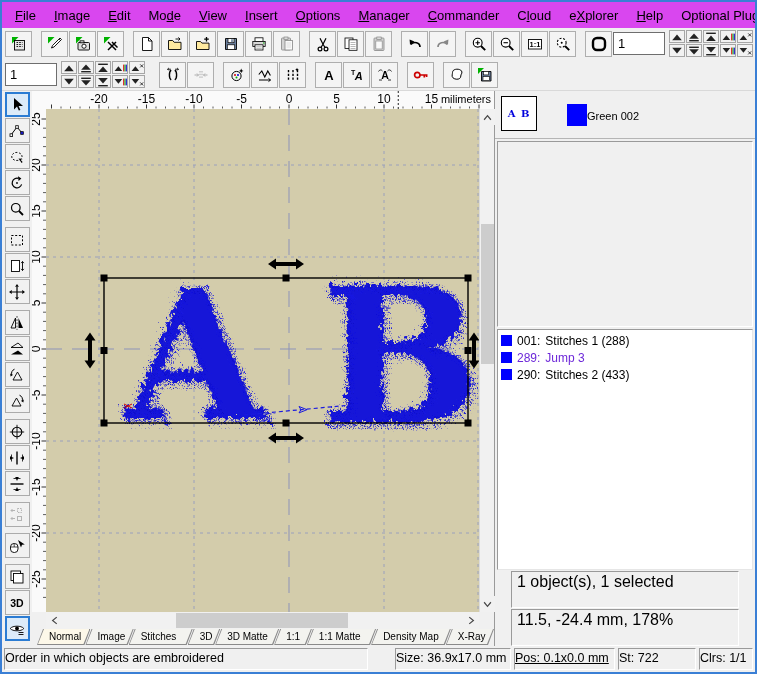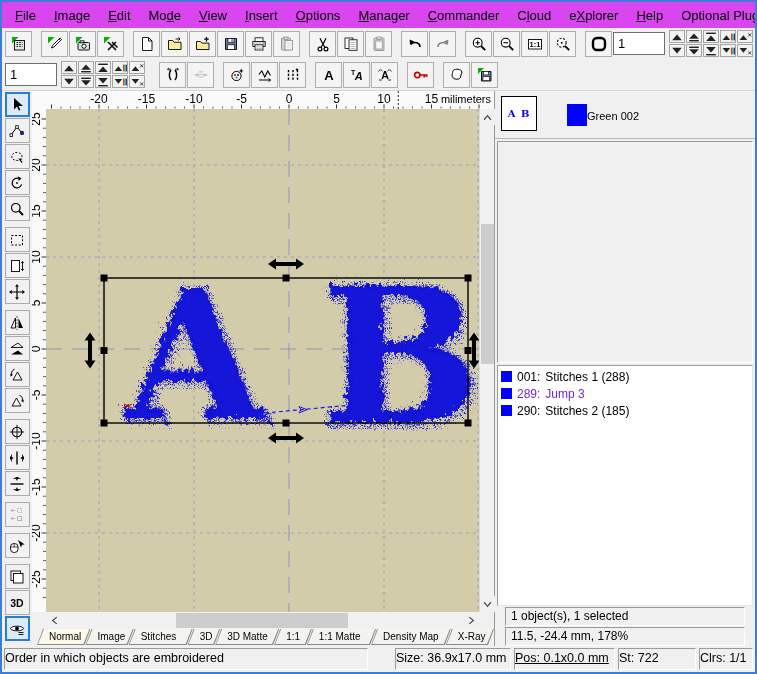--- a/index.html
+++ b/index.html
@@ -58,21 +58,21 @@
   #palrow { height:48px; flex:none; display:flex; padding:5px 6px; gap:30px; border-bottom:1px solid #b5b5b5; }
   #thumb { width:36px; height:35px; background:#fff; border:1px solid #000; display:flex; align-items:center; justify-content:center; font:bold 10px "DejaVu Serif",serif; color:#0000dd; letter-spacing:1px; }
   #swatchwrap { display:flex; flex-direction:row; align-items:center; width:72px; }
   #swatch { width:22px; height:22px; }
   #swatchlabel { font-size:11px; margin-top:2px; white-space:nowrap; }
   #midpanel { flex:1; margin:2px; border:1px solid; border-color:#9a9a9a #ffffff #ffffff #9a9a9a; background:#f0f0f0; }
   #objlist { height:241px; flex:none; margin:0 2px; background:#fff; border:1px solid; border-color:#9a9a9a #e6e6e6 #e6e6e6 #9a9a9a; padding:2px 1px; overflow:hidden; }
   .objrow { display:flex; align-items:center; gap:5px; height:17px; font-size:12px; padding-left:2px; }
   .objswatch { width:11px; height:11px; flex:none; }
   .objrow.jump { color:#6d28d9; }
-  .infobar { height:19px; flex:none; margin:1px 10px 0; border:1px solid; border-color:#9a9a9a #ffffff #ffffff #9a9a9a; font-size:12px; padding:1px 5px; background:#f0f0f0; white-space:nowrap; overflow:hidden; }
+  .infobar { height:37px; flex:none; margin:1px 16px 0; border:1px solid; border-color:#9a9a9a #ffffff #ffffff #9a9a9a; font-size:16px; padding:1px 5px; background:#f0f0f0; white-space:nowrap; overflow:hidden; }
   
   #statusbar { position:absolute; left:0; right:0; bottom:0; height:26px; background:#f0f0f0; display:flex; gap:3px; padding:2px; }
   .spanel { border:1px solid; border-color:#9a9a9a #ffffff #ffffff #9a9a9a; font-size:12.5px; padding:2px 0; white-space:nowrap; overflow:hidden; background:#f0f0f0; }
   .p0 { width:364px; } .p1 { width:116px;margin-left:24px; } .p2 { width:101px;text-decoration:underline; } .p3 { width:78px; } .p4 { flex:1; }
   svg text { font-family:"Liberation Sans",sans-serif; }
   .lt { font-family:"DejaVu Serif",serif; font-weight:bold; text-anchor:middle; }
 </style>
 </head>
 <body>
 
@@ -814,21 +814,21 @@
         </div>
         <div class="tab" style="width: 75.6px;">
           <span class="tin">3D Matte</span>
         </div>
         <div class="tab" style="width: 44.6px;">
           <span class="tin">1:1</span>
         </div>
         <div class="tab" style="width: 81.8px;">
           <span class="tin">1:1 Matte</span>
         </div>
-        <div class="tab" style="width: 94.2px;">
+        <div class="tab" style="width: 94.2px; text-align: center;">
           <span class="tin">Density Map</span>
         </div>
         <div class="tab" style="width: 57px;">
           <span class="tin">X-Ray</span>
         </div>
       </div>
   </div>
 
   <div id="rightpanel">
     <div id="palrow">
@@ -846,21 +846,21 @@
           <span>Stitches 1 (288)</span>
         </div>
         <div class="objrow jump">
           <span class="objswatch" style="background: rgb(0, 0, 255);"></span>
           <span>289:</span>
           <span>Jump 3</span>
         </div>
         <div class="objrow">
           <span class="objswatch" style="background: rgb(0, 0, 255);"></span>
           <span>290:</span>
-          <span>Stitches 2 (185)</span>
+          <span>Stitches 2 (433)</span>
         </div>
       </div>
     <div class="infob infobar">1 object(s), 1 selected</div>
     <div class="infob infobar">11.5, -24.4 mm, 178%</div>
   </div>
 </div>
 
 <div id="statusbar">
   <div class="spanel p0">Order in which objects are embroidered</div>
   <div class="spanel p1">Size: 36.9x17.0 mm</div>

